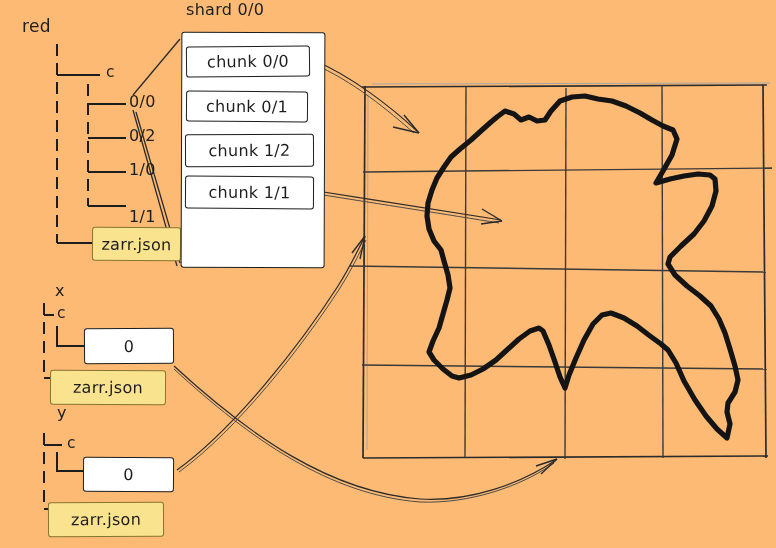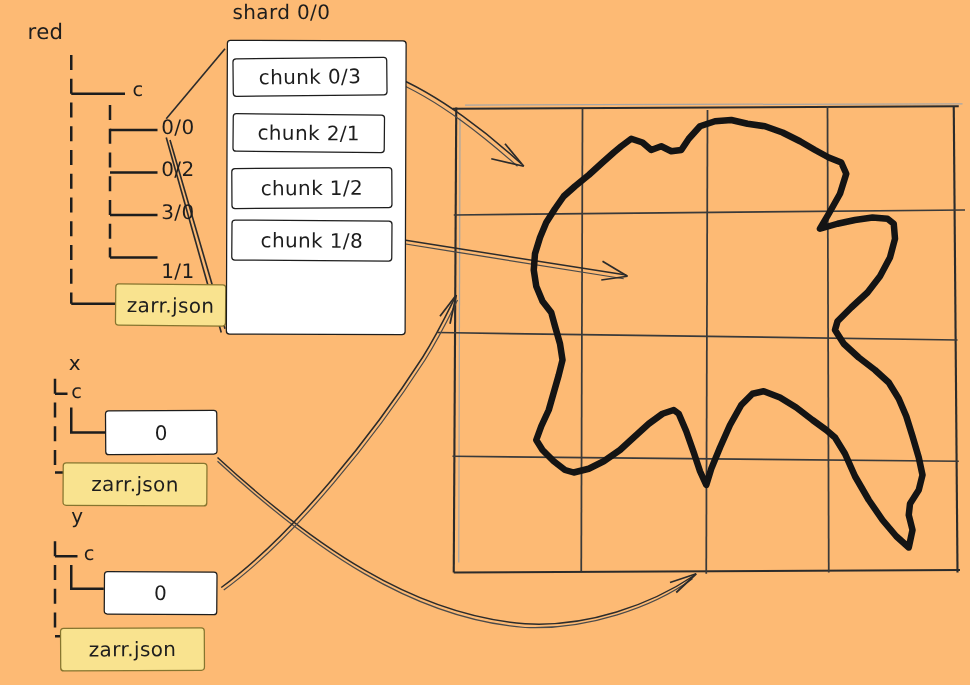--- a/index.html
+++ b/index.html
@@ -110,39 +110,39 @@
          L530,331 L519,339 L508,349 L496,360 L483,369 L471,375 L459,378 L452,376 L443,369 L434,360 L429,352
          L433,341 L439,328 L443,314 L447,300 L450,288 L448,275 L444,261 L441,250
          L434,241 L429,229 L427,216 L428,203 L432,190 L437,178 L444,167 L451,157
          L460,149 L471,140 L482,130 L491,122 Z"></path>
   </svg>
 
   <div class="lbl" style="left:22px;top:16px;font-size:17px;">red</div>
   <div class="lbl" style="left:106px;top:63px;font-size:15.5px;">c</div>
   <div class="lbl" style="left:129px;top:92px;font-size:16px;">0/0</div>
   <div class="lbl" style="left:129px;top:126px;font-size:16px;">0/2</div>
-  <div class="lbl" style="left:129px;top:160px;font-size:16px;">3/0</div>
+  <div class="lbl" style="left:129px;top:160px;font-size:16px;">1/0</div>
   <div class="lbl" style="left:129px;top:195px;font-size:16px;margin-top:12px;">1/1</div>
   <div class="box hl" style="left:92px;top:227px;width:89px;height:34px;transform:rotate(.5deg);">
     <span>zarr.json</span>
   </div>
 
   <div class="lbl" style="left:186px;top:0;font-size:16px;">shard 0/0</div>
   <div class="box outer" style="left:181px;top:32px;width:144px;height:236px;transform:rotate(.2deg);"></div>
   <div class="box" style="left:186px;top:46px;width:124px;height:31px;transform:rotate(-.6deg);">
-    <span>chunk 0/3</span>
+    <span>chunk 0/0</span>
   </div>
   <div class="box" style="left:186px;top:91px;width:122px;height:31px;transform:rotate(.5deg);">
-    <span>chunk 2/1</span>
+    <span>chunk 0/1</span>
   </div>
   <div class="box" style="left:185px;top:134px;width:129px;height:33px;transform:rotate(-.3deg);">
     <span>chunk 1/2</span>
   </div>
   <div class="box" style="left:185px;top:176px;width:129px;height:33px;transform:rotate(.4deg);">
-    <span>chunk 1/8</span>
+    <span>chunk 1/1</span>
   </div>
 
   <div class="lbl" style="left:55px;top:281px;font-size:16px;">x</div>
   <div class="lbl" style="left:57px;top:304px;font-size:15.5px;">c</div>
   <div class="box" style="left:84px;top:328px;width:90px;height:36px;transform:rotate(-.4deg);">
     <span>0</span>
   </div>
   <div class="box hl" style="left:50px;top:370px;width:116px;height:35px;transform:rotate(.3deg);">
     <span>zarr.json</span>
   </div>

